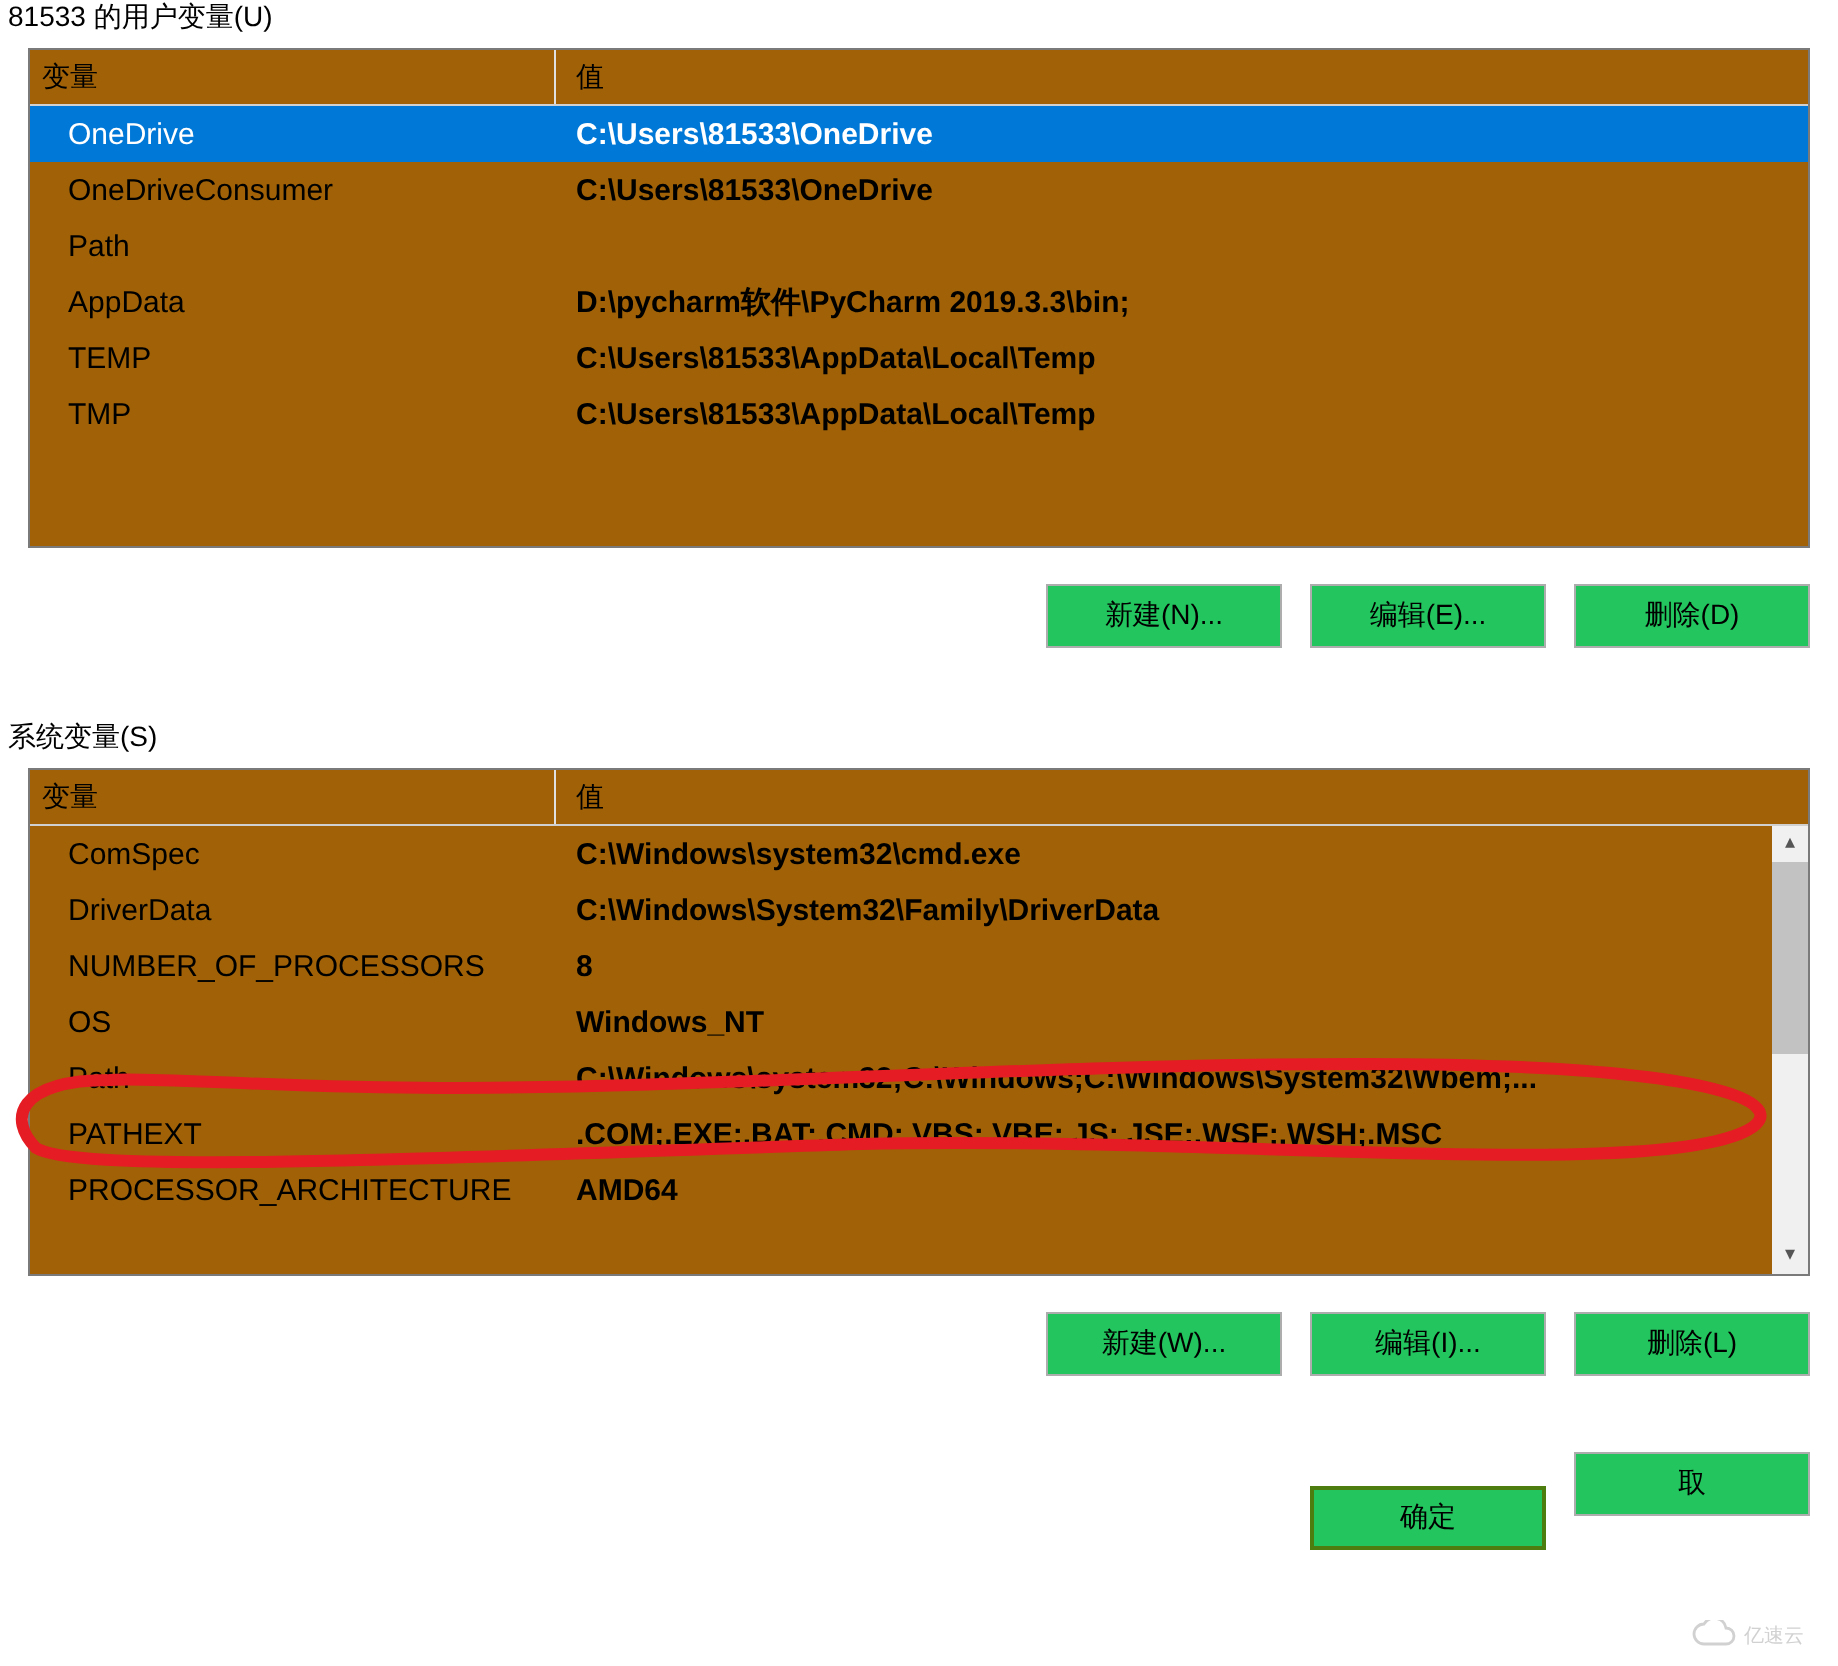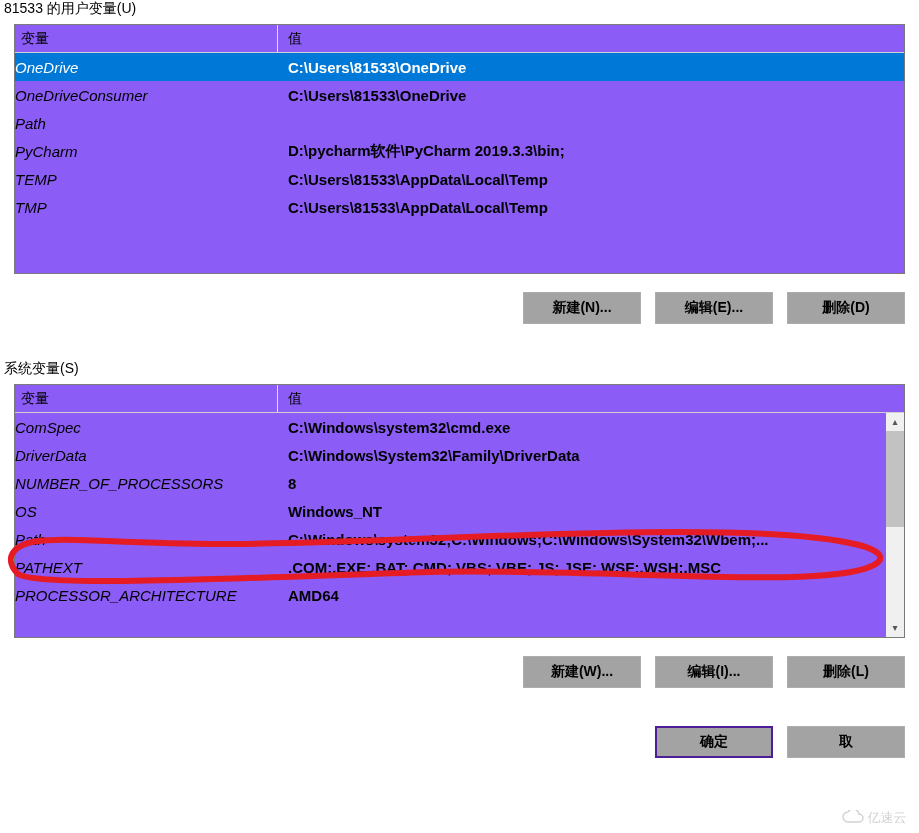--- a/index.html
+++ b/index.html
@@ -14,21 +14,21 @@
     position: relative;
     overflow: hidden;
   }
   .section-label {
     padding: 0 0 6px 4px;
     font-size: 14px;
   }
   .panel {
     margin: 0 14px 0 14px;
     border: 1px solid #7a7a7a;
-    background: #8b5cf6;
+    background: #a16207;
   }
   .list-head {
     display: flex;
     border-bottom: 1px solid #d0d0d0;
     font-size: 14px;
     height: 28px;
     align-items: center;
   }
   .col-var {
     width: 263px;
@@ -46,24 +46,23 @@
     align-items: center;
   }
   .row {
     display: flex;
     height: 28px;
     align-items: center;
     font-size: 15px;
   }
   .row .c1 {
     width: 263px;
-    padding-left: 0;
+    padding-left: 19px;
     white-space: nowrap;
     overflow: hidden;
-    font-style: italic;
   }
   .row .c2 {
     flex: 1;
     padding-left: 10px;
     white-space: nowrap;
     overflow: hidden;
     text-overflow: ellipsis;
     font-weight: bold;
   }
   .row.selected {
@@ -82,29 +81,29 @@
   .btn-row {
     display: flex;
     justify-content: flex-end;
     gap: 14px;
     padding: 18px 14px 0 0;
   }
   .btn {
     min-width: 118px;
     height: 32px;
     border: 1px solid #adadad;
-    background: #a3a3a3;
+    background: #22c55e;
     font-family: inherit;
     font-size: 14px;
     cursor: pointer;
     padding: 0 10px;
-    font-weight: bold;
   }
   .btn.primary {
-    border: 2px solid #4c1d95;
+    border: 2px solid #4d7c0f;
+    margin-top: 17px;
   }
   .sys-scroll-track {
     position: absolute;
     right: 0;
     top: 0;
     bottom: 0;
     width: 18px;
     background: #f0f0f0;
   }
   .sys-scroll-thumb {
@@ -141,21 +140,21 @@
     pointer-events: none;
   }
   .annot svg { display: block; }
   .watermark {
     position: absolute;
     right: 0;
     bottom: 0;
     width: 90px;
     height: 30px;
     color: #c9c9c9;
-    font-size: 13px;
+    font-size: 10px;
     display: flex;
     align-items: center;
     justify-content: center;
     gap: 4px;
     opacity: 0.85;
     pointer-events: none;
   }
   .watermark svg { flex: 0 0 auto; }
 </style>
 </head>
@@ -173,21 +172,21 @@
         <div class="c2">C:\Users\81533\OneDrive</div>
       </div>
       <div class="row">
         <div class="c1">OneDriveConsumer</div>
         <div class="c2">C:\Users\81533\OneDrive</div>
       </div>
       <div class="row">
         <div class="c1">Path</div>
       </div>
       <div class="row">
-        <div class="c1">PyCharm</div>
+        <div class="c1">AppData</div>
         <div class="c2">D:\pycharm软件\PyCharm 2019.3.3\bin;</div>
       </div>
       <div class="row">
         <div class="c1">TEMP</div>
         <div class="c2">C:\Users\81533\AppData\Local\Temp</div>
       </div>
       <div class="row">
         <div class="c1">TMP</div>
         <div class="c2">C:\Users\81533\AppData\Local\Temp</div>
       </div>

